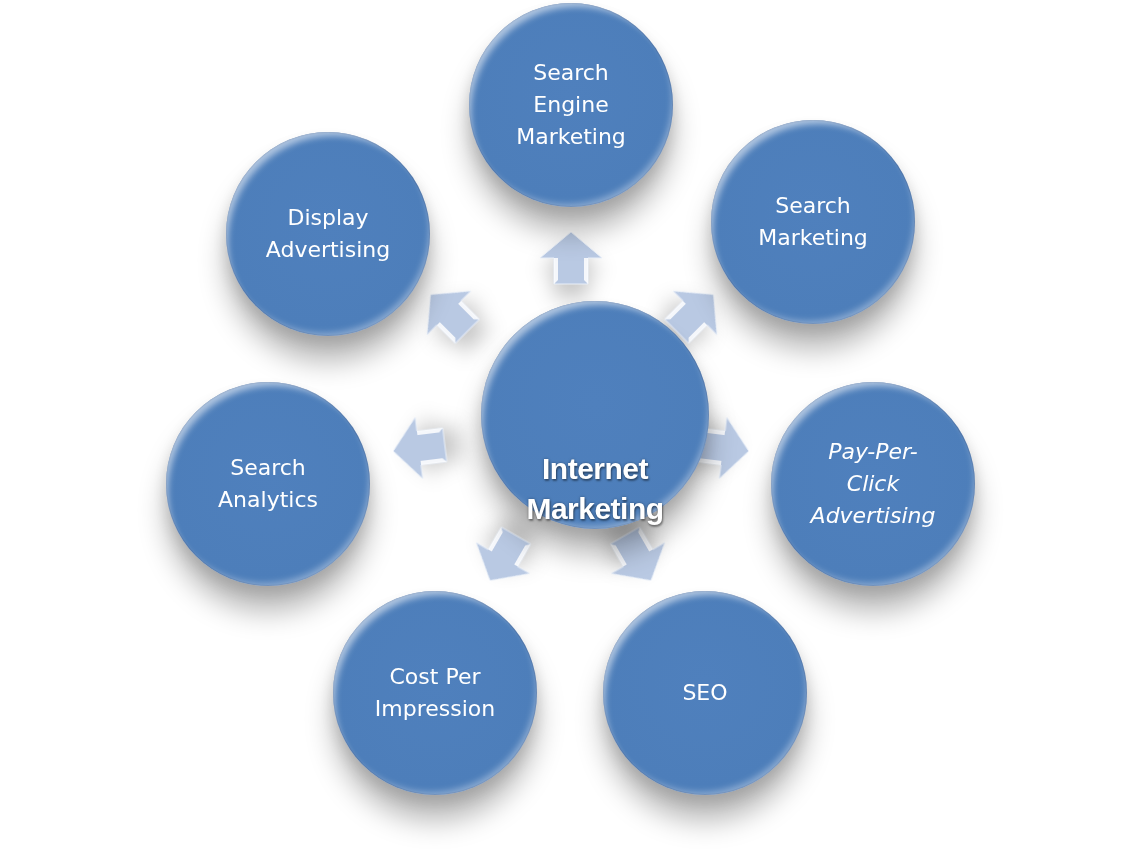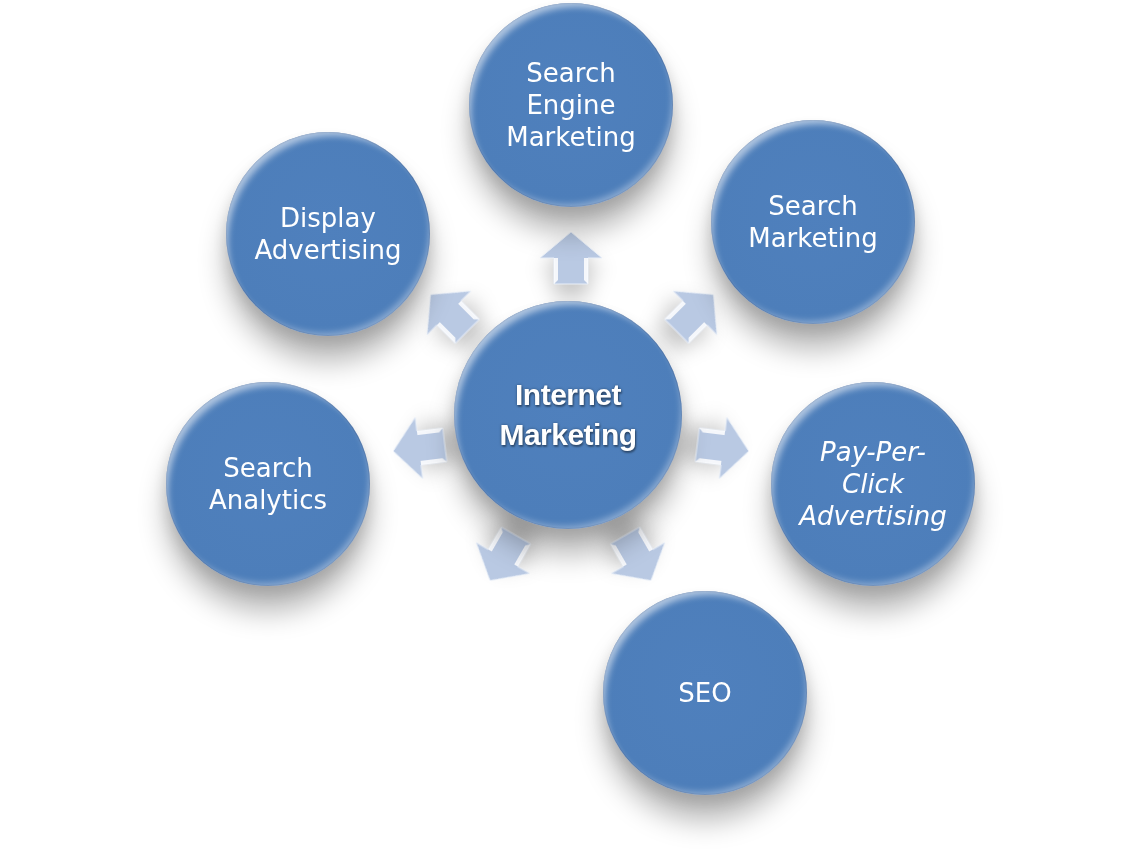--- a/index.html
+++ b/index.html
@@ -31,21 +31,21 @@
         0 26px 28px rgba(0,0,0,0.28),
         0 8px 14px rgba(0,0,0,0.12);
       display: flex;
       align-items: center;
       justify-content: center;
       text-align: center;
       color: #ffffff;
     }
     .node .label {
       font-family: "DejaVu Sans", "Liberation Sans", sans-serif;
-      font-size: 26px;
+      font-size: 22px;
       line-height: 32px;
       white-space: pre-line;
       padding: 0 10px;
     }
     .node.center .label {
       font-family: "Liberation Sans", "DejaVu Sans", sans-serif;
       font-weight: bold;
       font-size: 30px;
       line-height: 40px;
       letter-spacing: -0.5px;
@@ -119,29 +119,33 @@
   <div class="node" style="left:771px; top:382px; width:204px; height:204px;font-style:italic;">
     <span class="label">Pay-Per-
 Click
 Advertising</span>
   </div>
 
   <div class="node" style="left:603px; top:591px; width:204px; height:204px;">
     <span class="label">SEO</span>
   </div>
 
+  <div class="node" style="left:333px; top:591px; width:204px; height:204px;">
+    <span class="label">Cost Per
+Impression</span>
+  </div>
 
   <div class="node" style="left:166px; top:382px; width:204px; height:204px;">
     <span class="label">Search
 Analytics</span>
   </div>
 
   <div class="node" style="left:226px; top:132px; width:204px; height:204px;">
     <span class="label">Display
 Advertising</span>
   </div>
 
-  <div class="node center" style="left:454px; top:301px; width:228px; height:228px;">
+  <div class="node center" style="left:481px; top:301px; width:228px; height:228px;align-items:flex-end;">
     <span class="label">Internet
 Marketing</span>
   </div>
 
 </div>
 
 </body></html>

